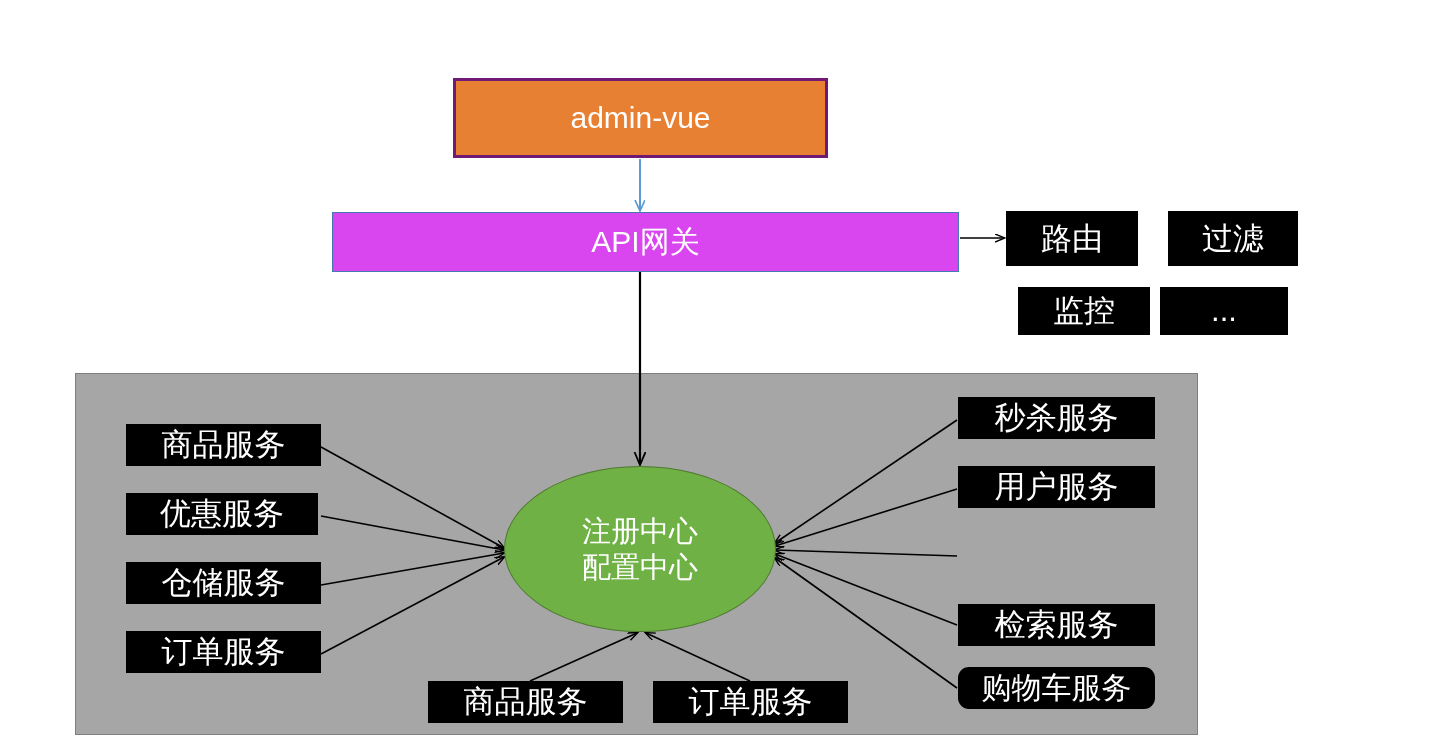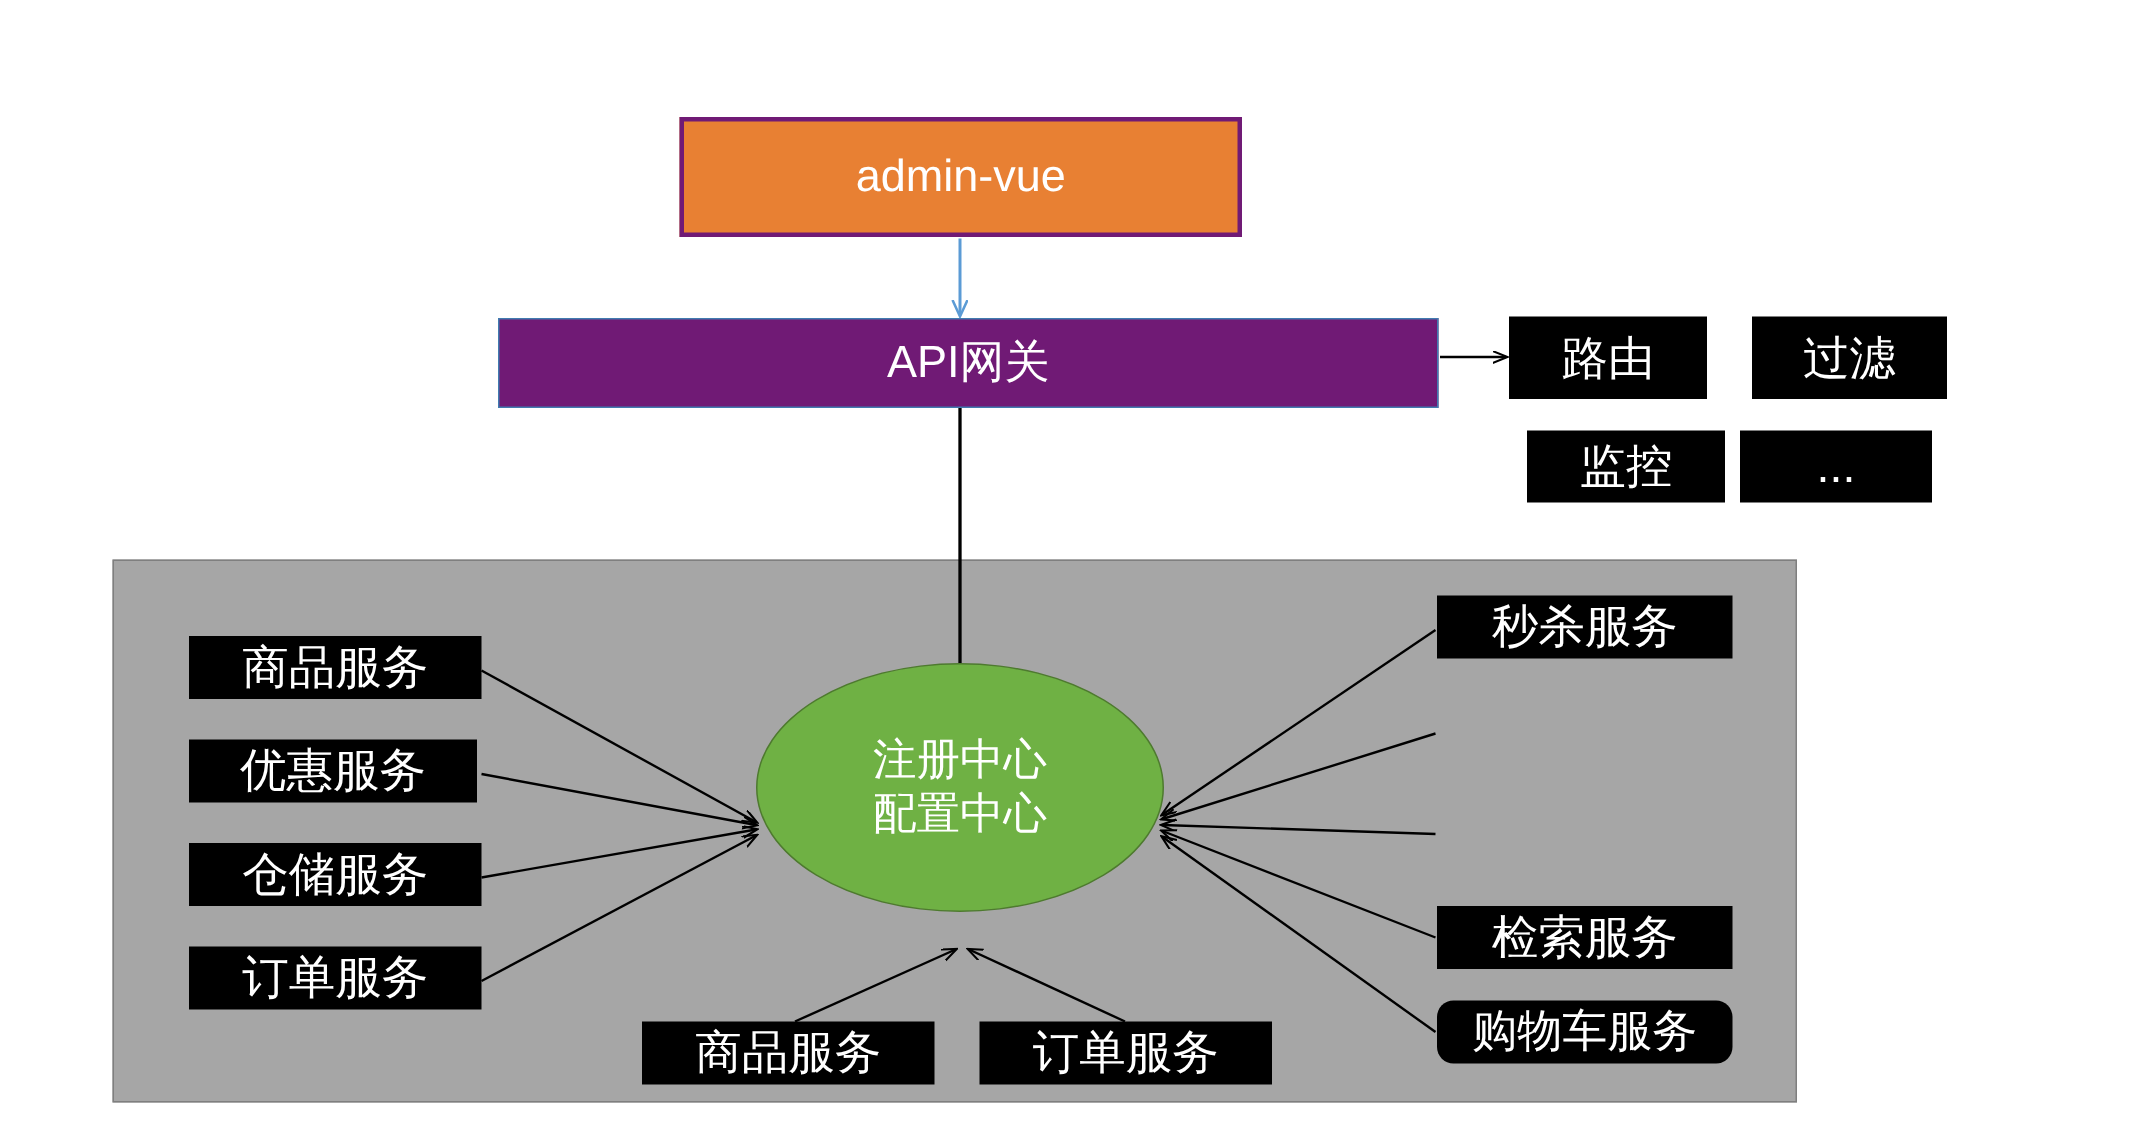--- a/index.html
+++ b/index.html
@@ -31,21 +31,21 @@
   
   .client-box {
     background: #E88033;
     border: 3px solid #701a75;
     color: #ffffff;
     font-size: 30px;
   }
 
   
   .gateway-box {
-    background: #701a75;
+    background: #d946ef;
     border: 1px solid #417BB0;
     color: #ffffff;
     font-size: 30px;
   }
 
   
   .chip {
     background: #000000;
     color: #ffffff;
     font-size: 31px;
@@ -156,41 +156,44 @@
   <div class="node chip" style="left:1168px; top:211px; width:130px; height:55px;">
     <span>过滤</span>
   </div>
   <div class="node chip" style="left:1018px; top:287px; width:132px; height:48px;">
     <span>监控</span>
   </div>
   <div class="node chip" style="left:1160px; top:287px; width:128px; height:48px;">
     <span>...</span>
   </div>
 
-  <div class="registry-ellipse" style="left:504px; top:442px; width:272px; height:166px;">
+  <div class="registry-ellipse" style="left:504px; top:466px; width:272px; height:166px;">
     <span>注册中心</span>
     <span>配置中心</span>
   </div>
 
   <div class="node chip" style="left:126px; top:424px; width:195px; height:42px;">
     <span>商品服务</span>
   </div>
   <div class="node chip" style="left:126px; top:493px; width:192px; height:42px;text-align:center;">
     <span>优惠服务</span>
   </div>
   <div class="node chip" style="left:126px; top:562px; width:195px; height:42px;">
     <span>仓储服务</span>
   </div>
   <div class="node chip" style="left:126px; top:631px; width:195px; height:42px;">
     <span>订单服务</span>
   </div>
 
   <div class="node chip" style="left:958px; top:397px; width:197px; height:42px;">
     <span>秒杀服务</span>
   </div>
+  <div class="node chip" style="left:958px; top:466px; width:197px; height:42px;">
+    <span>用户服务</span>
+  </div>
   <div class="node chip" style="left:958px; top:604px; width:197px; height:42px;">
     <span>检索服务</span>
   </div>
   <div class="node chip small-chip" style="left:958px; top:667px; width:197px; height:42px;border-radius:11px;">
     <span>购物车服务</span>
   </div>
 
   <div class="node chip" style="left:428px; top:681px; width:195px; height:42px;">
     <span>商品服务</span>
   </div>

